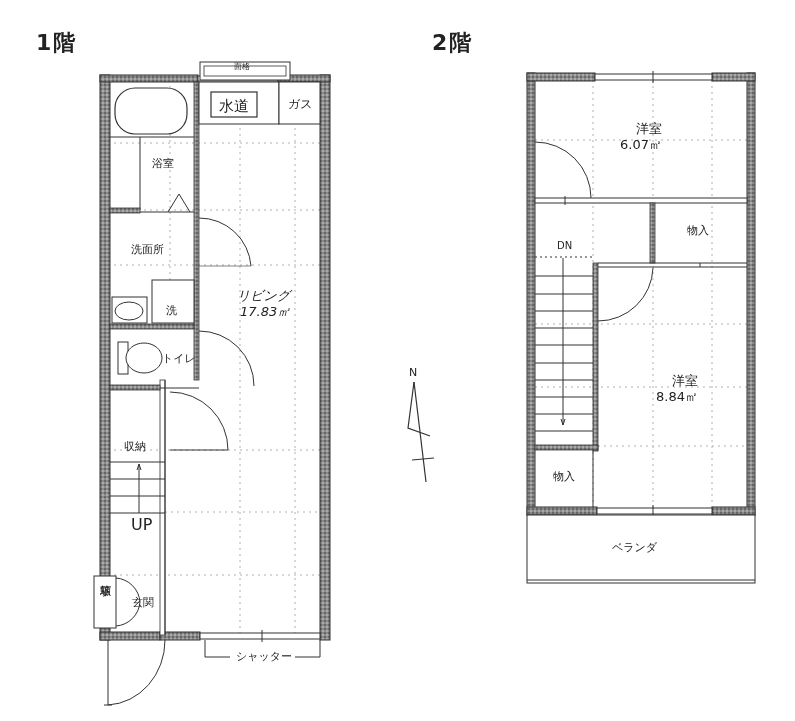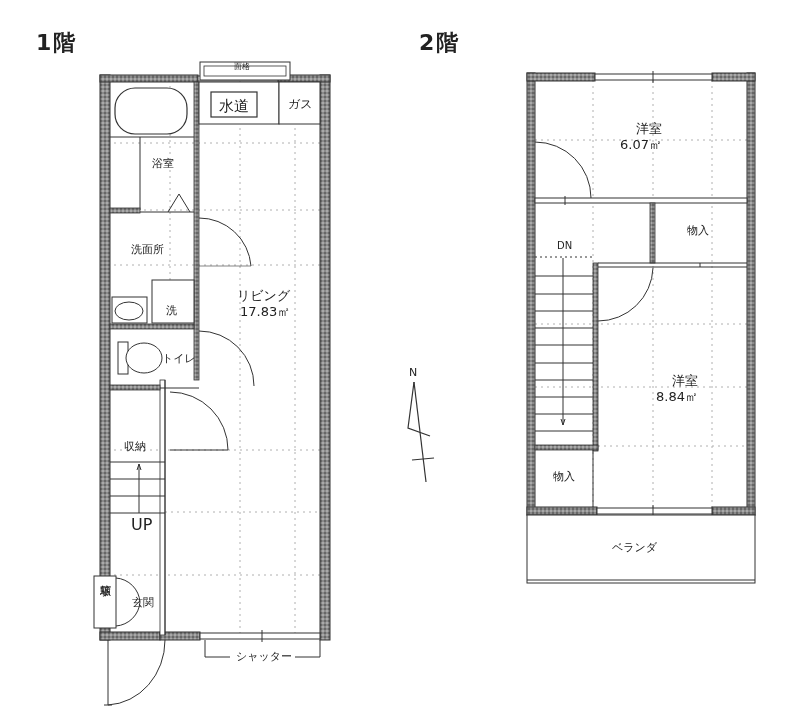--- a/index.html
+++ b/index.html
@@ -8,21 +8,21 @@
   svg { position: absolute; left: 0; top: 0; }
   .floor-title { position: absolute; font-size: 22px; font-weight: bold; color: #222; letter-spacing: 2px; }
   .lbl { position: absolute; font-size: 11px; color: #222; white-space: nowrap; line-height: 1.25; text-align: right; }
   .lbl-big { font-size: 13px; }
   .vert { writing-mode: vertical-rl; font-size: 11px; letter-spacing: -1px; }
 </style>
 </head>
 <body>
 
 <div class="floor-title" style="left:36px;top:28px;">1階</div>
-<div class="floor-title" style="left:419px;top:28px;">2階</div>
+<div class="floor-title" style="left:432px;top:28px;">2階</div>
 
 <svg width="795" height="721" viewBox="0 0 795 721">
   <defs>
     <pattern id="wallpat" width="4" height="4" patternUnits="userSpaceOnUse">
       <rect width="4" height="4" fill="#8a8a8a"></rect>
       <circle cx="1" cy="1" r="0.8" fill="#3a3a3a"></circle>
       <circle cx="3" cy="3" r="0.8" fill="#d0d0d0"></circle>
     </pattern>
   </defs>
 
@@ -178,21 +178,21 @@
   </g>
 </svg>
 
 <div class="lbl" style="left:234px;top:62px;font-size:8px;">面格</div>
 <div class="lbl" style="left:219px;top:97px;font-size:15px;">水道</div>
 <div class="lbl" style="left:288px;top:97px;font-size:12px;">ガス</div>
 <div class="lbl" style="left:152px;top:157px;">浴室</div>
 <div class="lbl" style="left:131px;top:243px;">洗面所</div>
 <div class="lbl" style="left:166px;top:304px;">洗</div>
 <div class="lbl" style="left:153px;top:352px;margin-left:9px;">トイレ</div>
-<div class="lbl lbl-big" style="left:237px;top:288px;">
+<div class="lbl lbl-big" style="left:237px;top:288px;font-style:italic;">
   <span>リビング</span><br>
   <span>17.83㎡</span>
 </div>
 <div class="lbl" style="left:124px;top:420px;margin-top:20px;">収納</div>
 <div class="lbl" style="left:131px;top:515px;font-size:16px;">UP</div>
 <div class="lbl vert" style="left:98px;top:578px;">下駄箱</div>
 <div class="lbl" style="left:132px;top:596px;">玄関</div>
 <div class="lbl" style="left:236px;top:650px;">シャッター</div>
 
 <div class="lbl" style="left:409px;top:366px;font-size:11px;">N</div>

